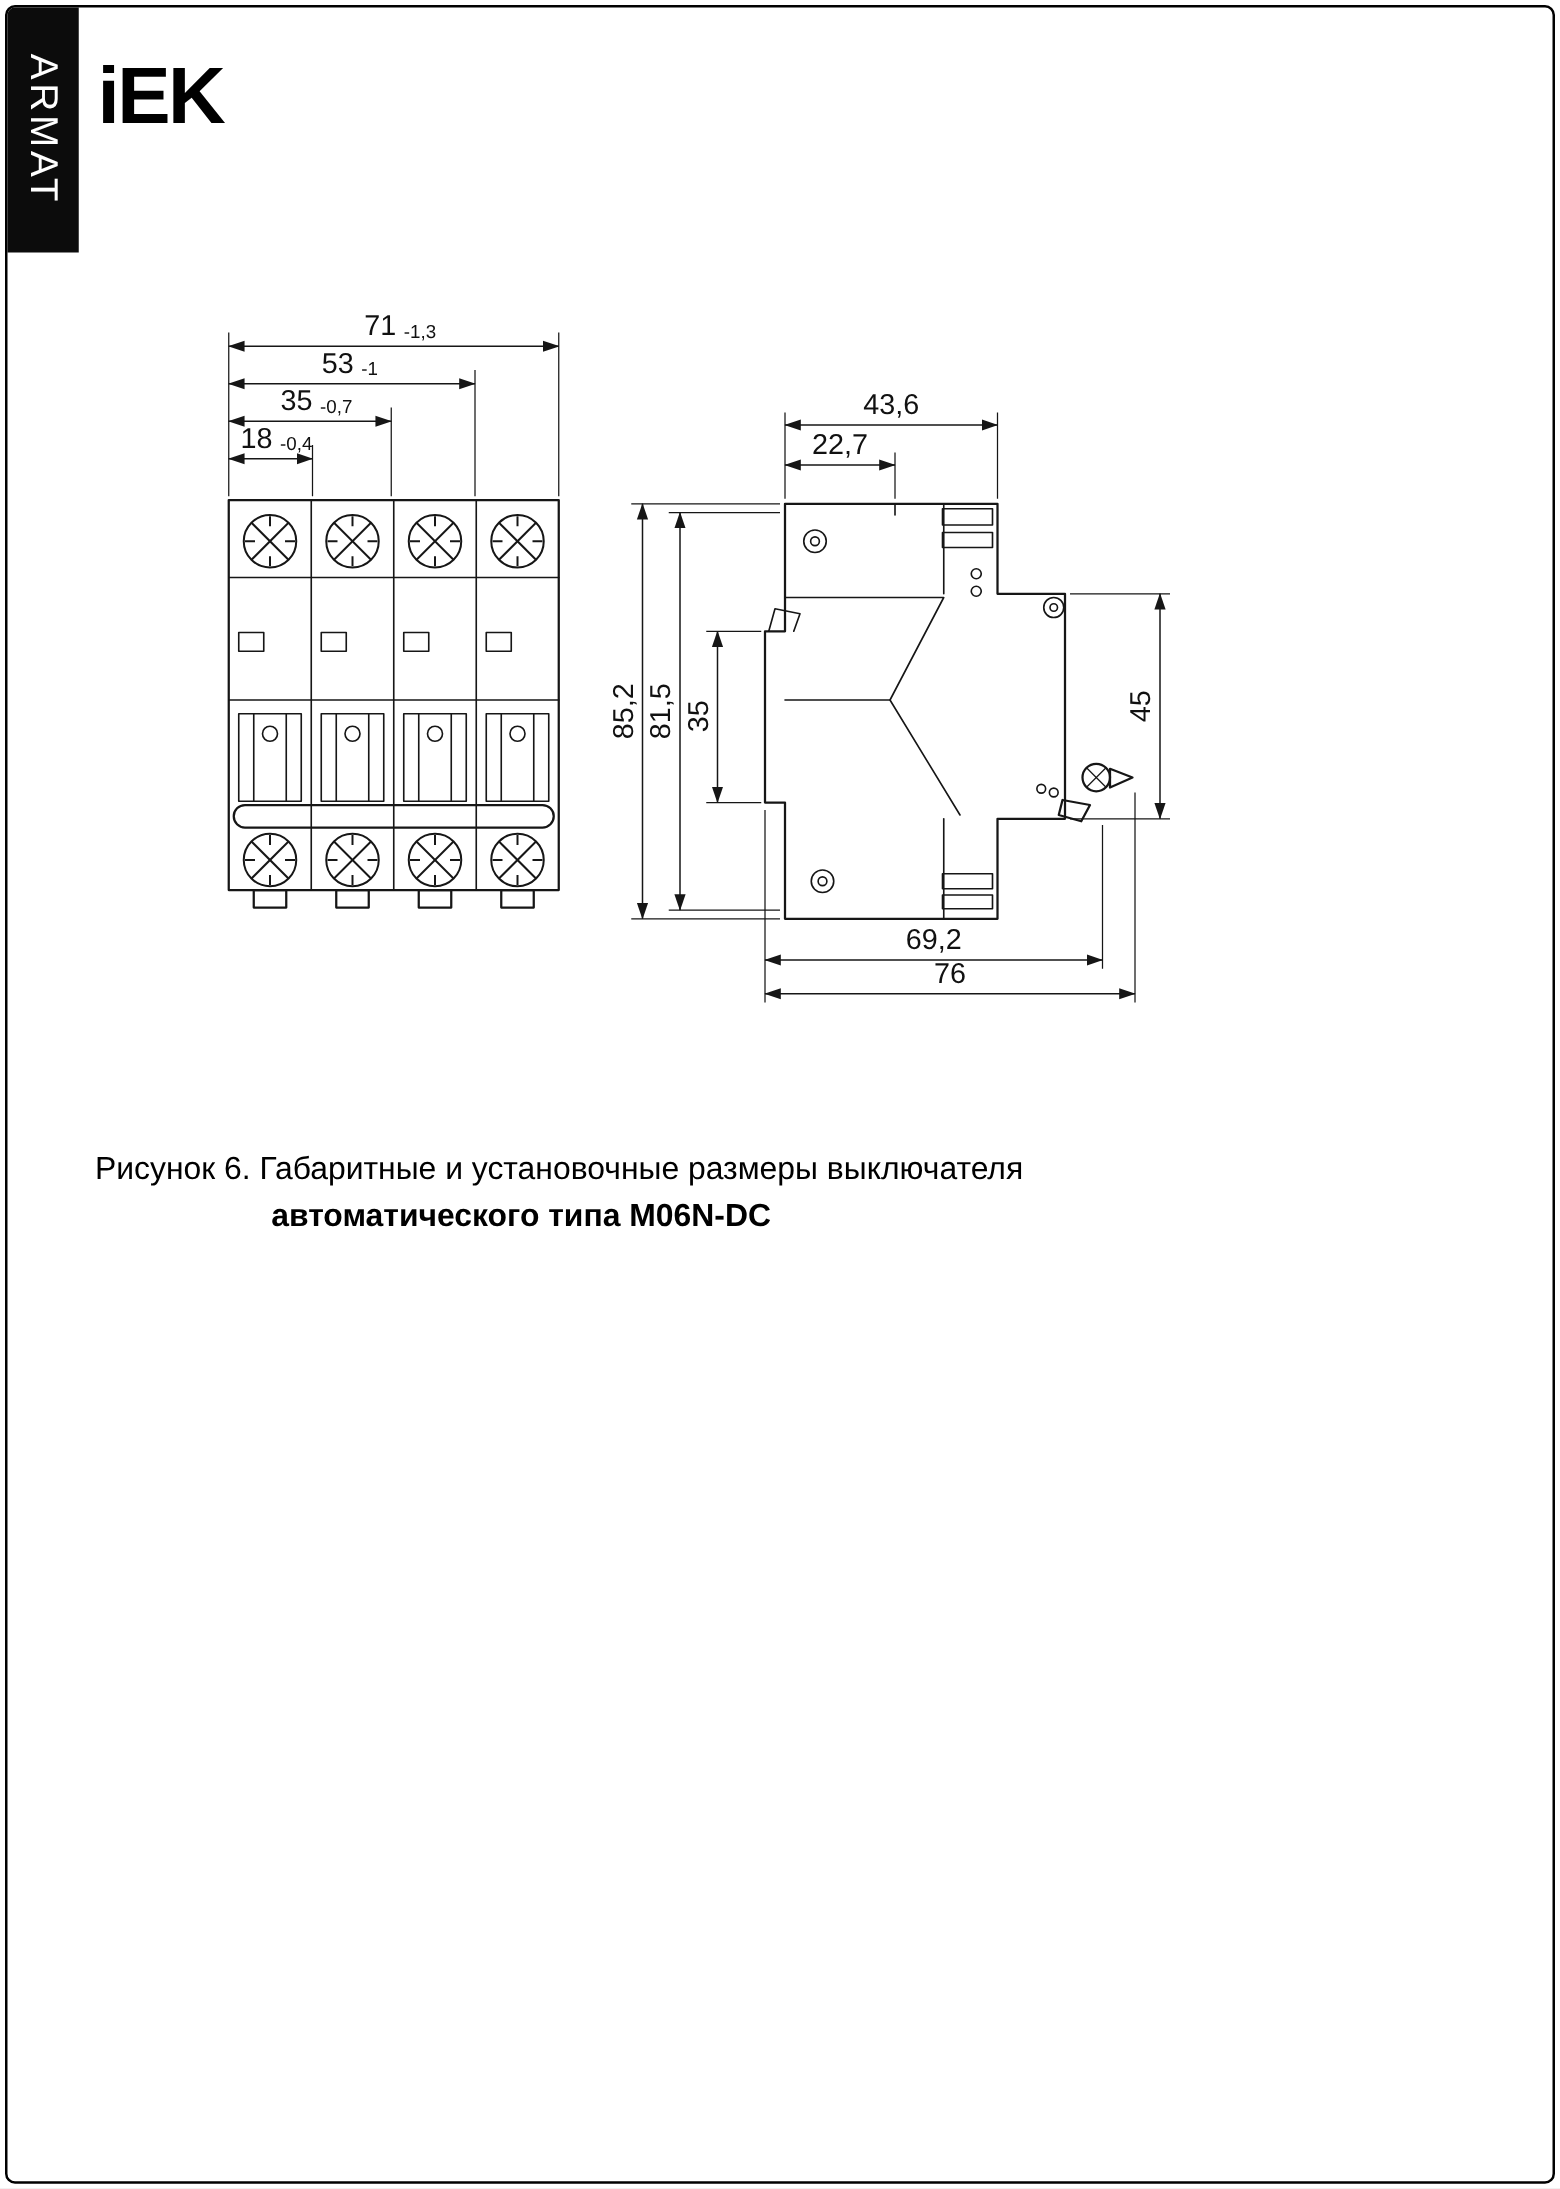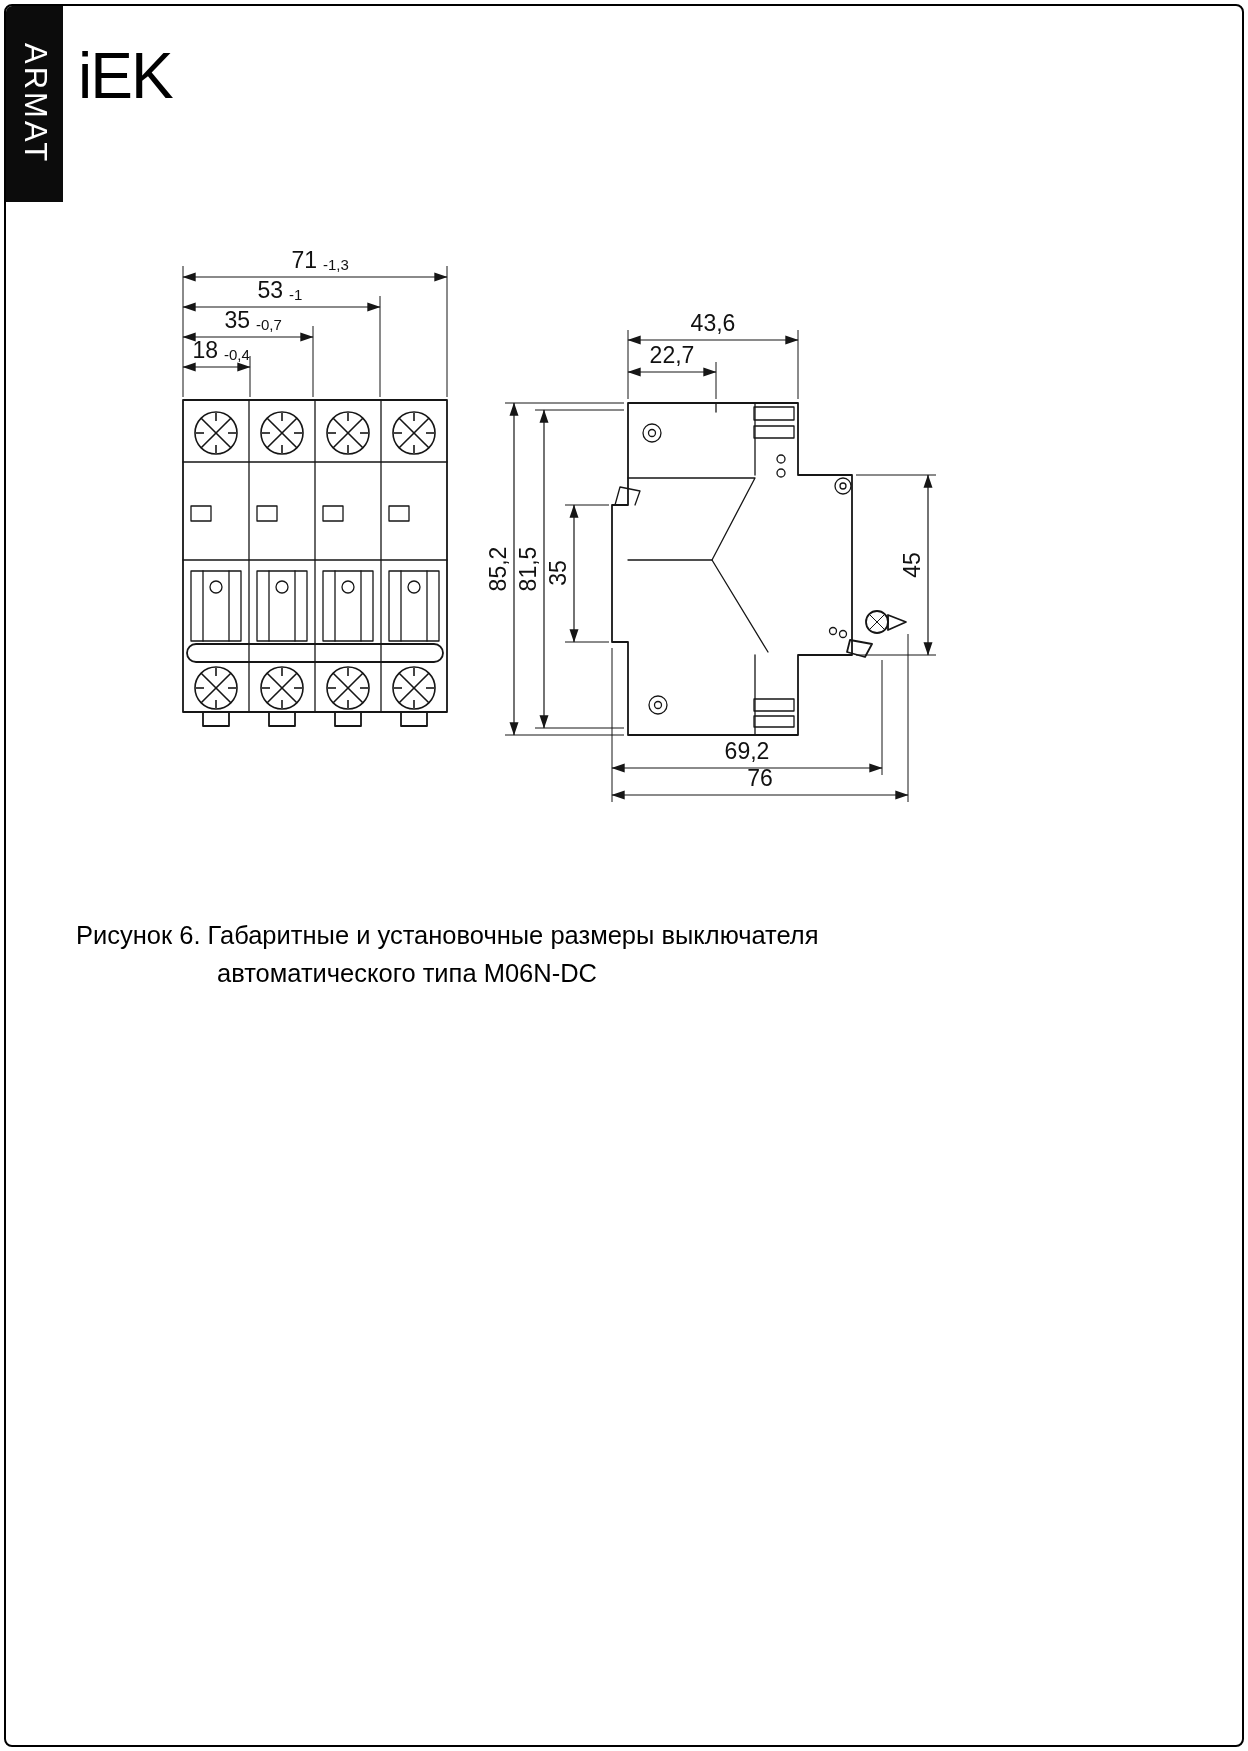--- a/index.html
+++ b/index.html
@@ -15,38 +15,38 @@
     position:absolute; left:6px; top:6px; width:57px; height:196px;
     background:#0c0c0c; border-radius:6px 0 0 0;
     display:flex; align-items:center; justify-content:center;
   }
   .brand-text {
     writing-mode:vertical-rl; color:#ffffff; font-size:31px;
     letter-spacing:3px; font-weight:500; user-select:none;
   }
   .logo {
     position:absolute; left:78px; top:44px; font-size:64px; line-height:1;
-    font-weight:400; letter-spacing:-2px; color:#000;
+    font-weight:700; letter-spacing:-2px; color:#000;
   }
   .drawing { position:absolute; left:0; top:0; width:1248px; height:820px; }
 
   
   .o { fill:none; stroke:#161616; stroke-width:1.8; stroke-linejoin:round; stroke-linecap:round; }
   .d { fill:none; stroke:#161616; stroke-width:1.3; stroke-linejoin:round; stroke-linecap:round; }
   .x { fill:none; stroke:#161616; stroke-width:1; }
   .m { fill:none; stroke:#161616; stroke-width:1.2; marker-start:url(#arr); marker-end:url(#arr); }
   #screw circle, #screw line { stroke:#161616; stroke-width:1.6; fill:none; }
   .dim-label { font-family:"Liberation Sans",sans-serif; font-size:23px; fill:#111; }
   .tol-label { font-family:"Liberation Sans",sans-serif; font-size:15px; fill:#111; }
 
   .caption {
     position:absolute; left:76px; top:916px;
     font-size:25.5px; line-height:38px; color:#000;
   }
-  .caption .indent { margin-left:141px; }
+  .caption .indent { margin-left:141px;font-weight:bold; }
 </style>
 </head>
 <body>
 
 <div class="page">
   <div class="page-border"></div>
 
   <div class="brand-bar">
     <span class="brand-text">ARMAT</span>
   </div>

